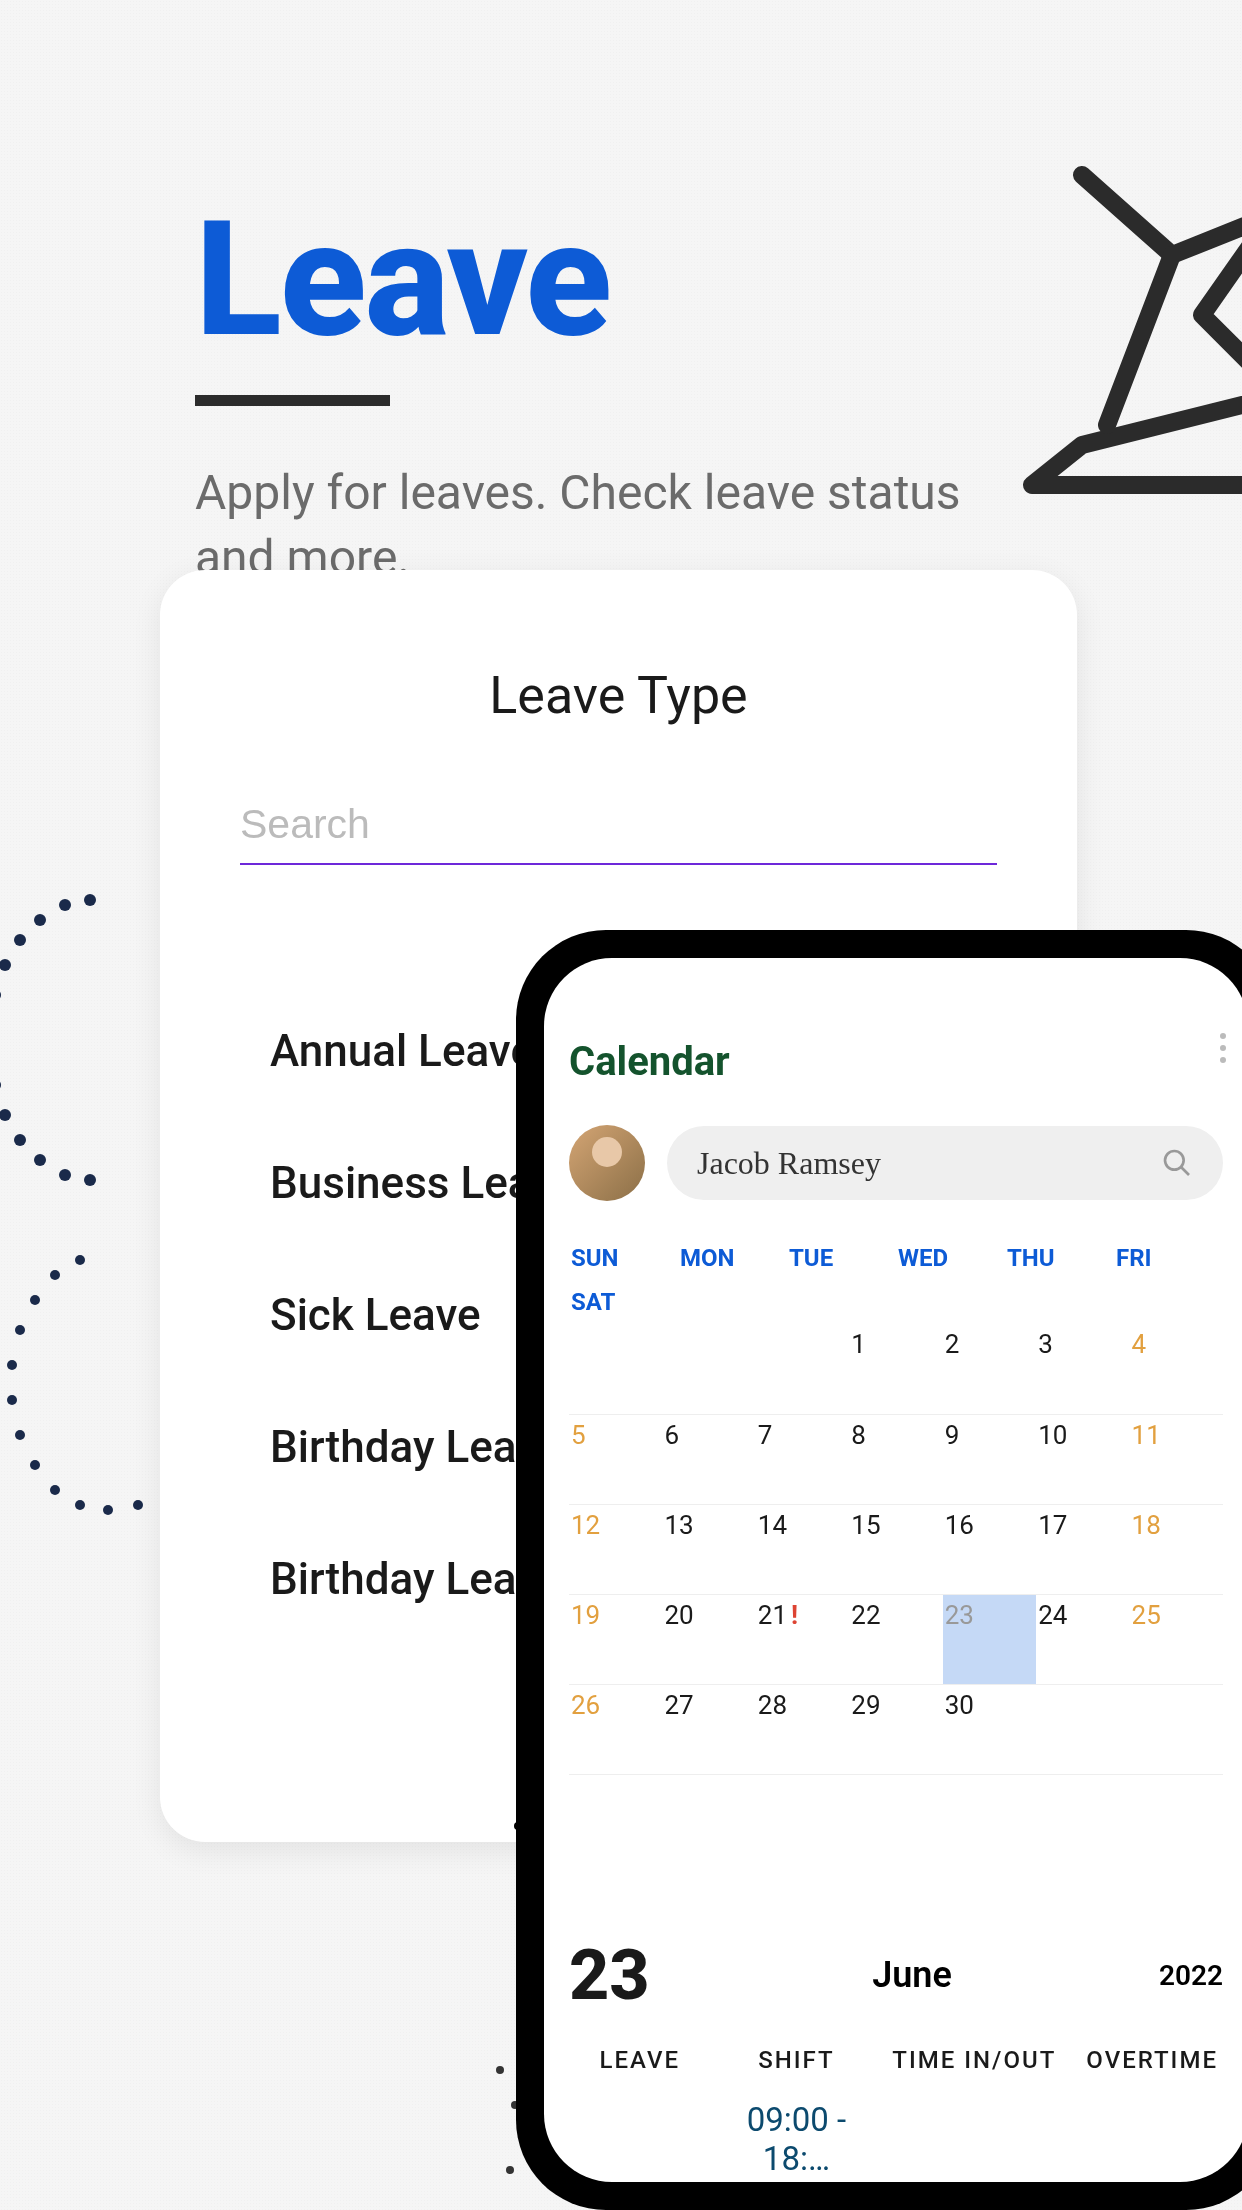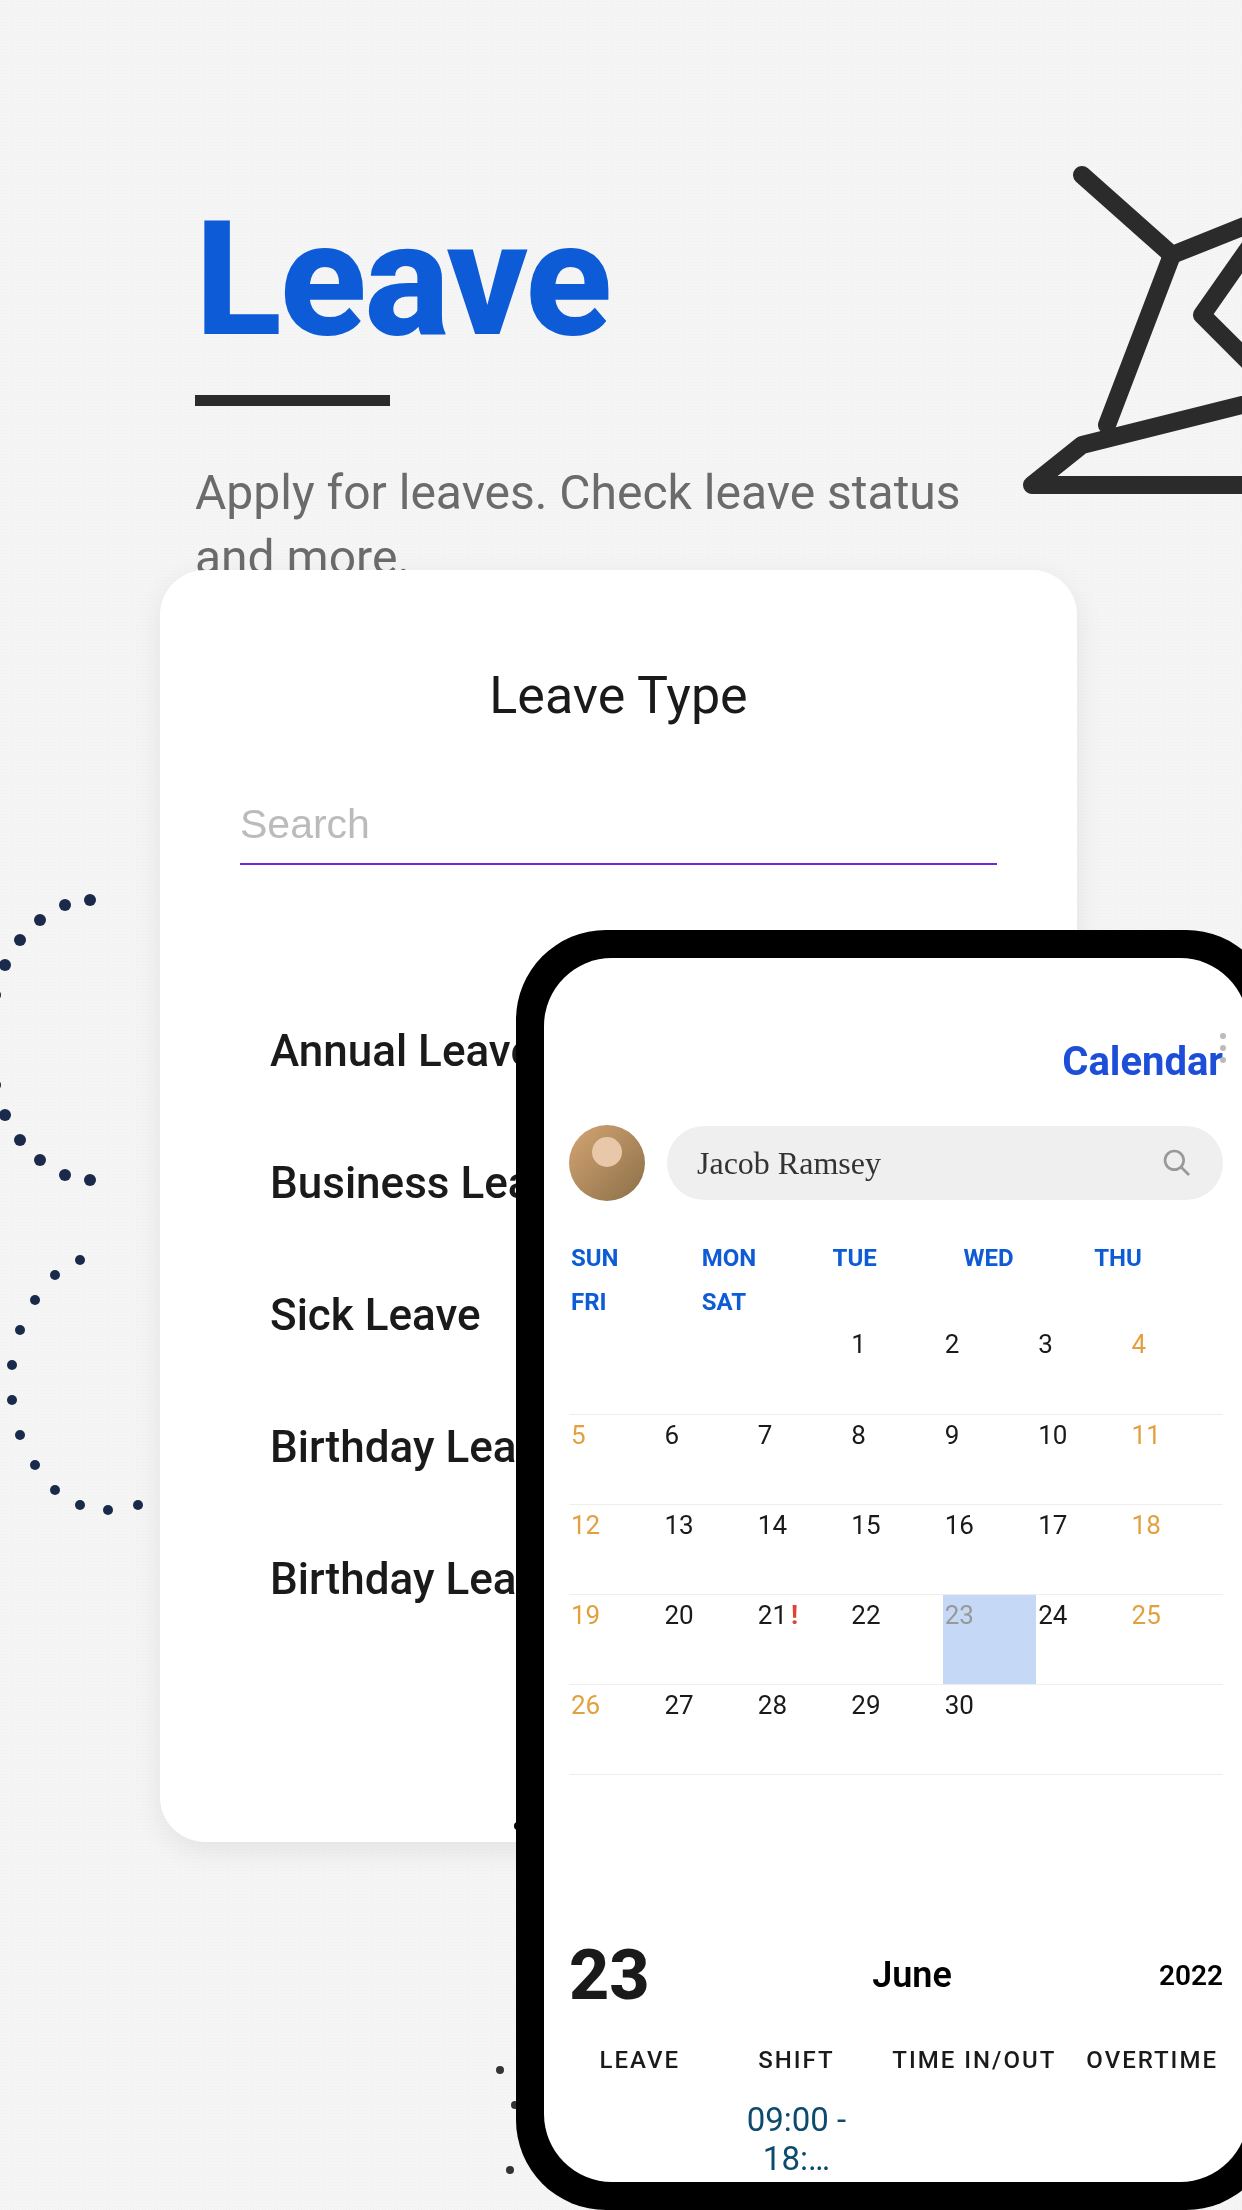--- a/index.html
+++ b/index.html
@@ -138,22 +138,22 @@
   width: 100%;
   height: 100%;
   background: #fff;
   border-radius: 68px;
   padding: 80px 25px 0;
   overflow: hidden;
 }
 .phone-title {
   font-size: 40px;
   font-weight: 700;
-  text-align: right;
-  color: #1d4ed8;
+  text-align: left;
+  color: #14532d;
 }
 .phone-menu {
   position: absolute;
   right: 50px;
   top: 103px;
   display: flex;
   flex-direction: column;
   gap: 6px;
 }
 .phone-menu span {
@@ -205,21 +205,21 @@
   color: #333;
 }
 .search-icon-svg { width: 32px; height: 32px; }
 
 
 .calendar {
   margin-top: 35px;
 }
 .cal-header {
   display: grid;
-  grid-template-columns: repeat(5, 1fr);
+  grid-template-columns: repeat(6, 1fr);
   gap: 0;
 }
 .cal-header span {
   font-size: 24px;
   font-weight: 700;
   text-align: left;
   padding: 8px 2px;
   color: #0d5bd6;
 }
 .cal-grid {

